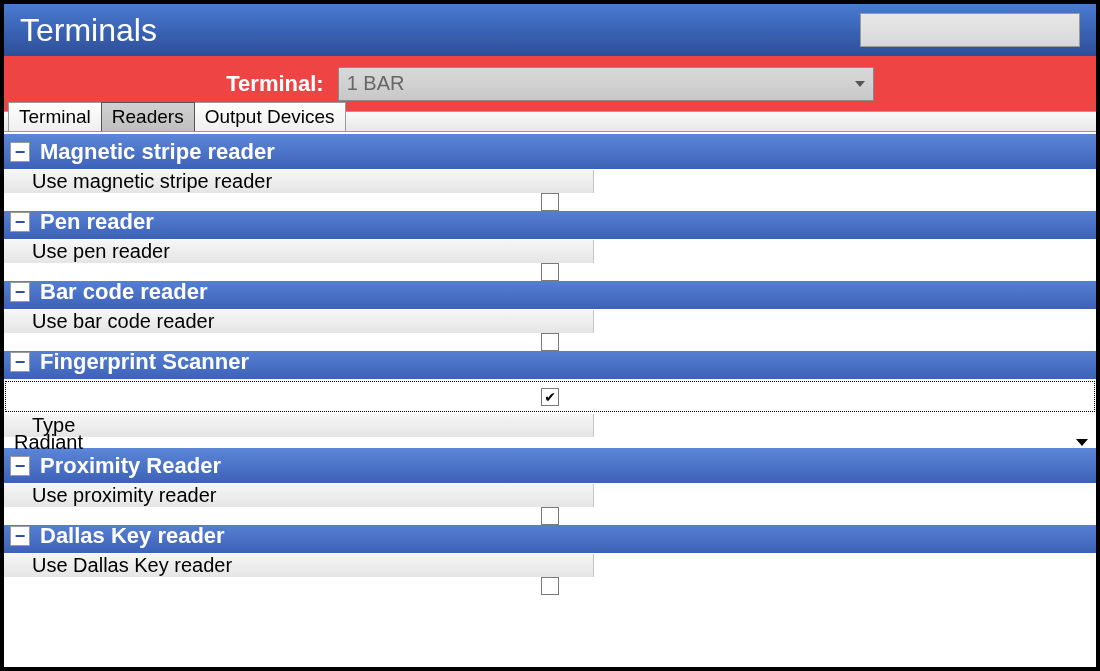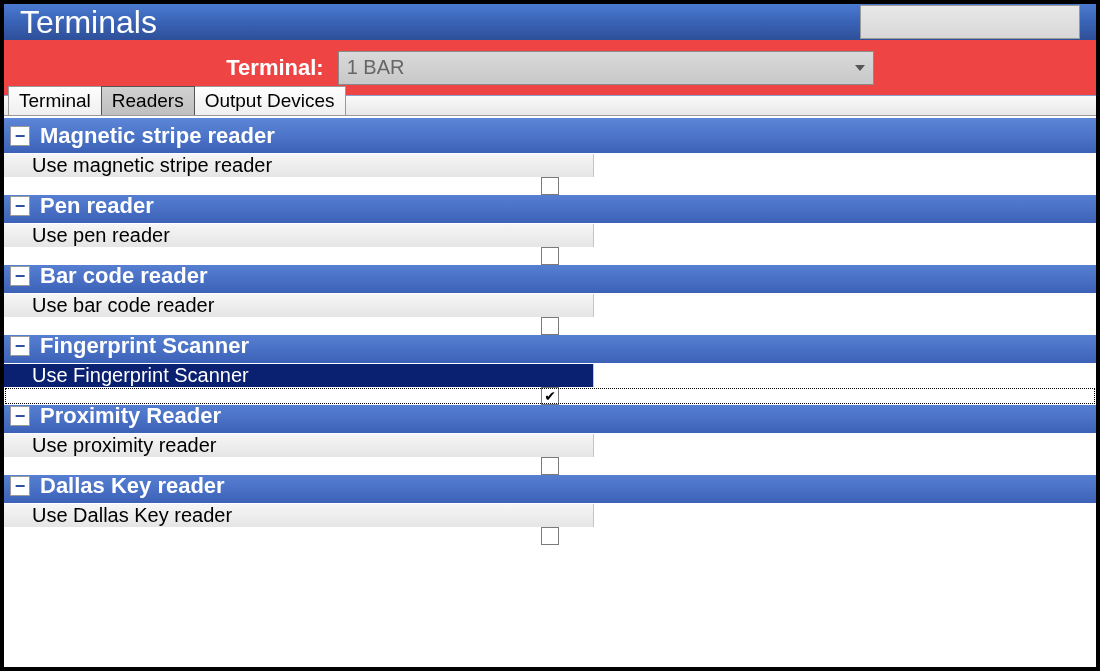--- a/index.html
+++ b/index.html
@@ -20,21 +20,21 @@
     border: 1px solid #000;
     display: flex;
     flex-direction: column;
   }
   .titlebar {
     background: linear-gradient(to bottom, #4a7bd0 0%, #3a63b5 50%, #2e4f99 100%);
     color: #fff;
     display: flex;
     align-items: center;
     padding: 6px 16px;
-    height: 36px;
+    height: 52px;
   }
   .titlebar-text {
     font-size: 32px;
     font-weight: normal;
     flex: 1;
   }
   .titlebar-field {
     width: 220px;
     height: 34px;
     background: linear-gradient(to bottom, #e8e8e8, #d8d8d8);
@@ -256,23 +256,30 @@
         <div class="cb"></div>
       </div>
     </div>
 
     <div class="section-header">
       <div class="collapse-btn">−</div>
       <span>Fingerprint Scanner</span>
     </div>
     <div class="row selected">
       <div class="row-gutter"></div>
-      <div class="row-label">Use Fingerprint Scanner</div>
       <div class="row-value">
         <div class="cb">✔</div>
+      </div>
+    </div>
+    <div class="row">
+      <div class="row-gutter"></div>
+      <div class="row-label">Type</div>
+      <div class="row-value left">
+        <span class="dropdown-value">Radiant</span>
+        <span class="dropdown-arrow"></span>
       </div>
     </div>
 
     <div class="section-header">
       <div class="collapse-btn">−</div>
       <span>Proximity Reader</span>
     </div>
     <div class="row">
       <div class="row-gutter"></div>
       <div class="row-label">Use proximity reader</div>

